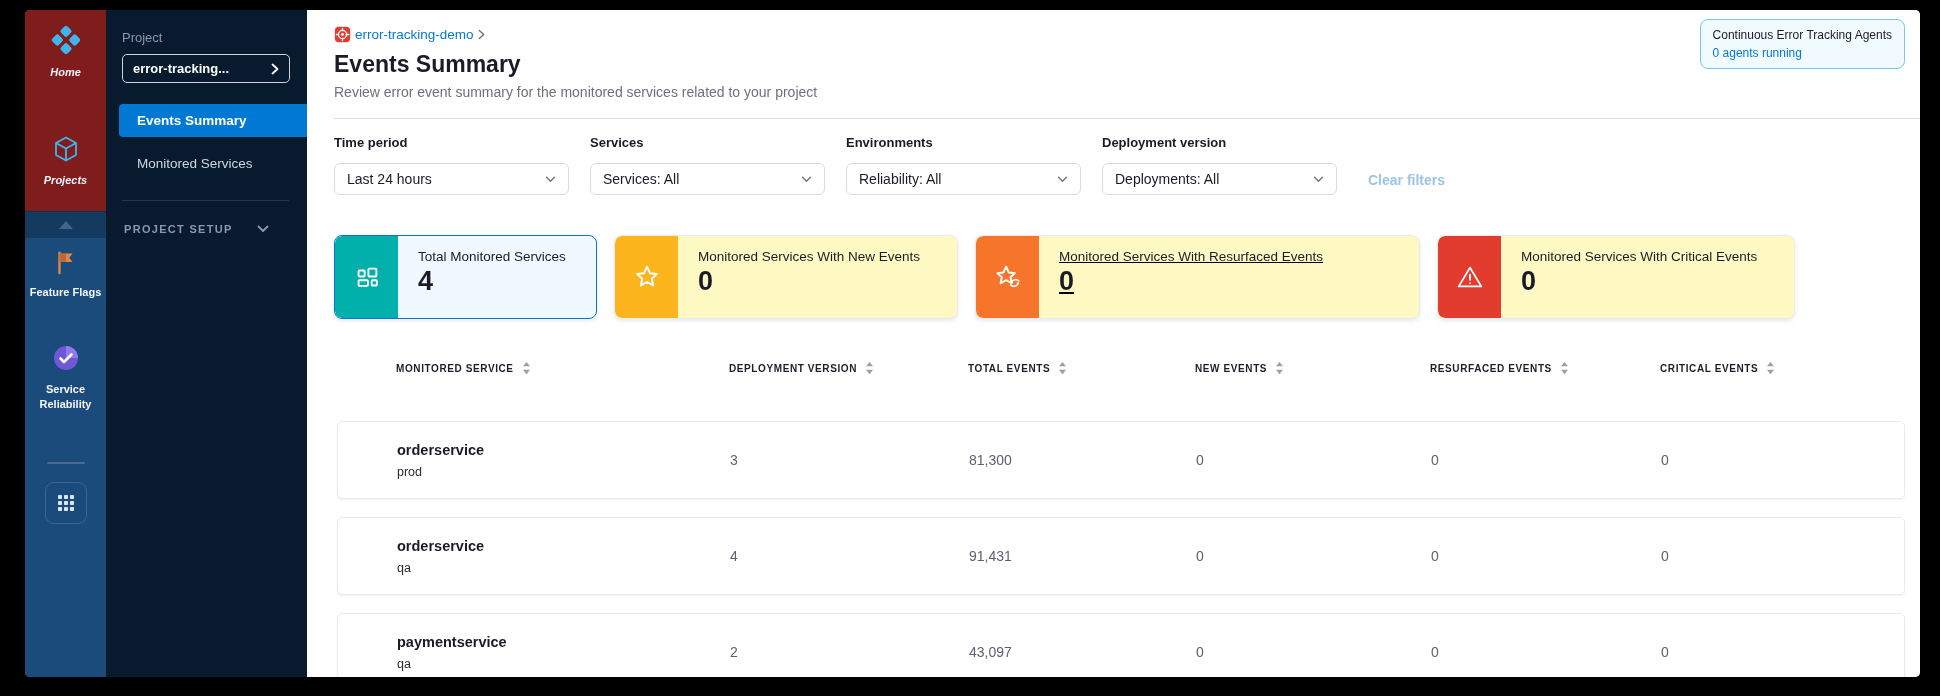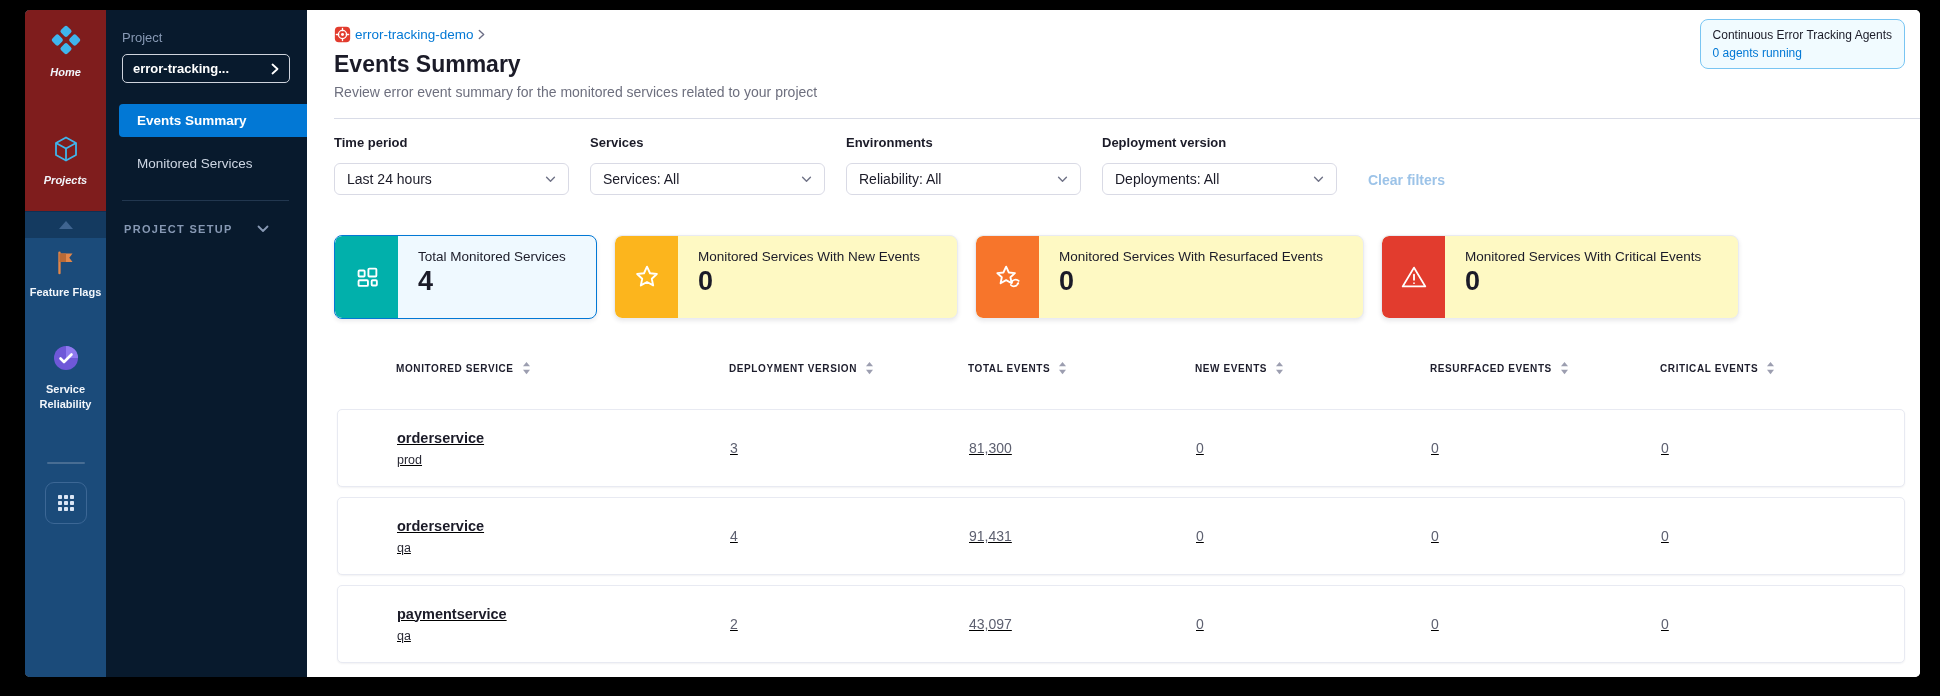--- a/index.html
+++ b/index.html
@@ -64,28 +64,28 @@
   
   .cards { display:flex; gap:17px; margin-top:40px; }
   .card { height:84px; background:#fef9c3; border:1px solid #e9ebf3; border-radius:8px; display:flex;
           box-shadow:0 2px 4px rgba(40,41,61,.10); cursor:pointer; overflow:hidden; }
   .card.selected { background:#eff9ff; border:1.5px solid #0278d5; }
   .card-accent { width:63px; flex-shrink:0; display:flex; align-items:center; justify-content:center;
                  border-radius:7px 0 0 7px; }
   .card-body { padding:13px 22px 0 20px; }
   .card-title { font-size:13.5px; color:#1b1b28; white-space:nowrap; }
   .card-value { font-size:27px; font-weight:bold; color:#1b1b28; margin-top:2px; }
-  .card-c1 { width:263px; } .card-c2 { width:344px; } .card-c3 { width:389px; } .card-c4 { width:358px; }
+  .card-c1 { width:263px; } .card-c2 { width:344px; } .card-c3 { width:445px;text-decoration:underline; } .card-c4 { width:358px; }
 
   
   .table { margin:28px 15px 0 3px; }
   .thead { display:grid; grid-template-columns:333px 239px 227px 235px 230px 1fr; padding-left:59px; height:42px; align-items:center; }
   .th { display:flex; align-items:center; gap:8px; cursor:pointer; }
   .th .hl { font-size:10px; font-weight:bold; color:#1d1d2c; letter-spacing:.6px; }
-  .tbody { margin-top:20px; display:flex; flex-direction:column; gap:10px;text-decoration:underline; }
+  .tbody { margin-top:32px; display:flex; flex-direction:column; gap:18px; }
   .trow { display:grid; grid-template-columns:333px 239px 227px 235px 230px 1fr; padding-left:59px; height:78px;
           background:#fff; border:1px solid #e8eaf2; border-radius:5px; box-shadow:0 1px 2px rgba(40,41,61,.06);
           align-items:center; cursor:pointer; }
   .svc .name { font-size:14.5px; font-weight:bold; color:#1b1b28; }
   .svc .env { font-size:12.5px; color:#2a2a35; margin-top:7px; }
   .num { font-size:14px; color:#5d6070; }
 </style>
 </head>
 <body>
 

